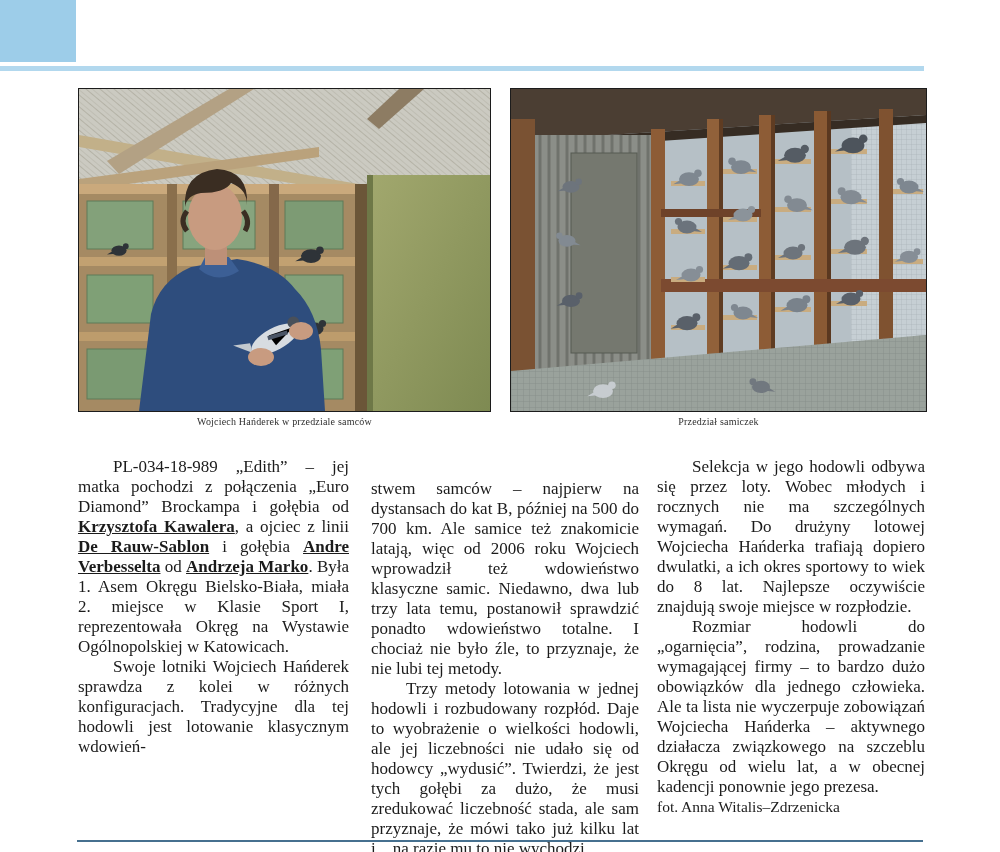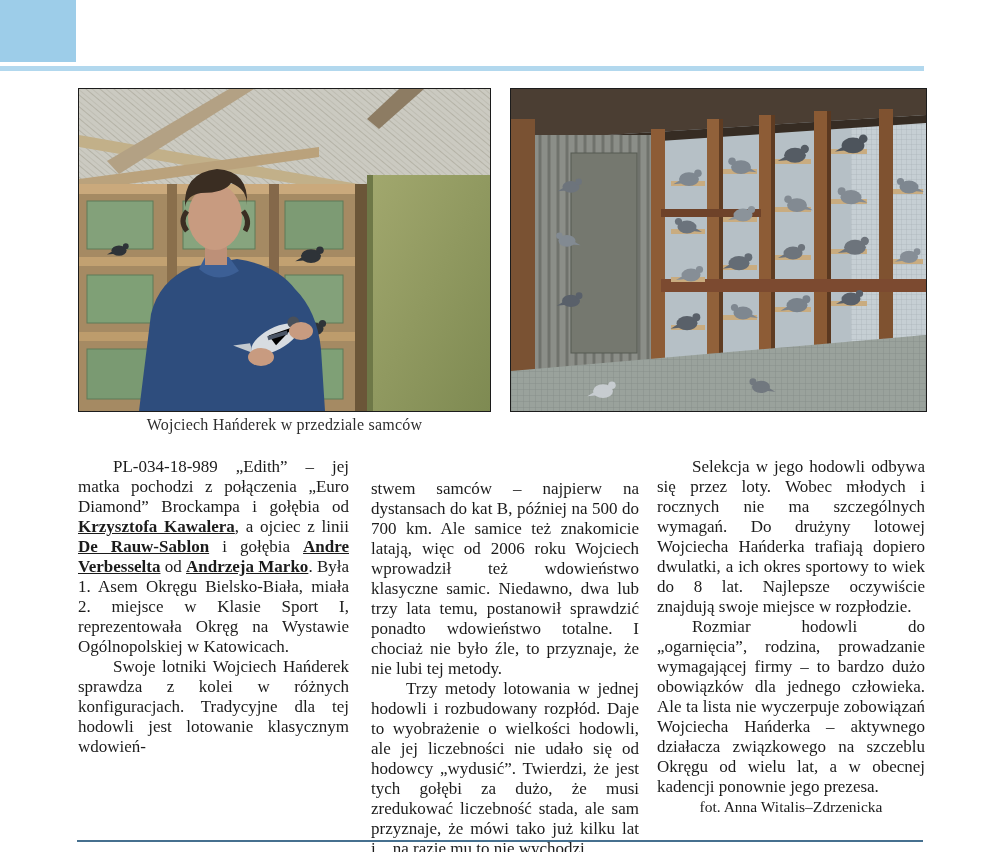--- a/index.html
+++ b/index.html
@@ -4,31 +4,31 @@
 <style>
   html,body{margin:0;padding:0;background:#ffffff;}
   .page{position:relative;width:1000px;height:852px;background:#ffffff;overflow:hidden;
         font-family:"Liberation Serif","DejaVu Serif",serif;color:#1b1b1b;}
   .corner-block{position:absolute;left:0;top:0;width:76px;height:62px;}
   .top-bar{position:absolute;left:0;top:66px;width:924px;height:5px;}
   .photo{position:absolute;top:88px;height:322px;border:1px solid #1c1c1c;background:#b9b9b0;}
   .photo svg{display:block;width:100%;height:100%;}
   .photo-left{left:78px;width:411px;}
   .photo-right{left:510px;width:415px;}
-  .caption{position:absolute;top:416px;font-size:16px;color:#2e2e2e;text-align:center;letter-spacing:.2px;}
+  .caption{position:absolute;top:416px;font-size:10px;color:#2e2e2e;text-align:center;letter-spacing:.2px;}
   .caption-left{left:78px;width:413px;}
   .caption-right{left:510px;width:417px;}
   .col{position:absolute;top:457px;font-size:17px;line-height:20px;text-align:justify;}
   .col1{left:78px;width:271px;}
   .col2{left:371px;width:268px;margin-top:22px;}
   .col3{left:657px;width:268px;}
   .col p{margin:0;}
   .col p.ind{text-indent:35px;}
   .col b{font-weight:bold;text-decoration:underline;}
-  .credit{text-align:center;font-size:15.5px;margin-top:1px;}
+  .credit{text-align:left;font-size:15.5px;margin-top:1px;}
   .bottom-rule{position:absolute;left:77px;top:840px;width:846px;height:2px;}
 </style>
 </head>
 <body>
 
 <div class="page">
 
   <div class="corner-block" style="background: rgb(157, 205, 233);"></div>
   <div class="top-bar" style="background: rgb(178, 216, 238);"></div>
 
@@ -202,20 +202,21 @@
         <use href="#pgn" fill="#6d747c" transform="translate(60,96) scale(0.9)"></use>
         <use href="#pgn" fill="#828a92" transform="translate(56,150) scale(-0.9,0.9)"></use>
         <use href="#pgn" fill="#59606a" transform="translate(60,210) scale(0.95)"></use>
         <use href="#pgn" fill="#c7ccd0" transform="translate(92,300) scale(1.05)"></use>
         <use href="#pgn" fill="#71787f" transform="translate(250,296) scale(-0.95,0.95)"></use>
       </g>
     </svg>
   </figure>
 
   <figcaption class="caption caption-left">Wojciech Hańderek w przedziale samców</figcaption>
+  <figcaption class="caption caption-right">Przedział samiczek</figcaption>
 
   <div class="col col1">
     <p class="ind"><span>PL-034-18-989 „Edith” – jej matka pochodzi z połączenia „Euro Diamond” Brockampa i gołębia od </span><b>Krzysztofa Kawalera</b><span>, a ojciec z linii </span><b>De Rauw-Sablon</b><span> i gołębia </span><b>Andre Verbesselta</b><span> od </span><b>Andrzeja Marko</b><span>. Była 1. Asem Okręgu Bielsko-Biała, miała 2. miejsce w Klasie Sport I, reprezentowała Okręg na Wystawie Ogólnopolskiej w Katowicach.</span></p>
     <p class="ind">Swoje lotniki Wojciech Hańderek sprawdza z kolei w różnych konfiguracjach. Tradycyjne dla tej hodowli jest lotowanie klasycznym wdowień-</p>
   </div>
 
   <div class="col col2">
     <p>stwem samców – najpierw na dystansach do kat B, później na 500 do 700 km. Ale samice też znakomicie latają, więc od 2006 roku Wojciech wprowadził też wdowieństwo klasyczne samic. Niedawno, dwa lub trzy lata temu, postanowił sprawdzić ponadto wdowieństwo totalne. I chociaż nie było źle, to przyznaje, że nie lubi tej metody.</p>
     <p class="ind">Trzy metody lotowania w jednej hodowli i rozbudowany rozpłód. Daje to wyobrażenie o wielkości hodowli, ale jej liczebności nie udało się od hodowcy „wydusić”. Twierdzi, że jest tych gołębi za dużo, że musi zredukować liczebność stada, ale sam przyznaje, że mówi tako już kilku lat i... na razie mu to nie wychodzi.</p>
   </div>

